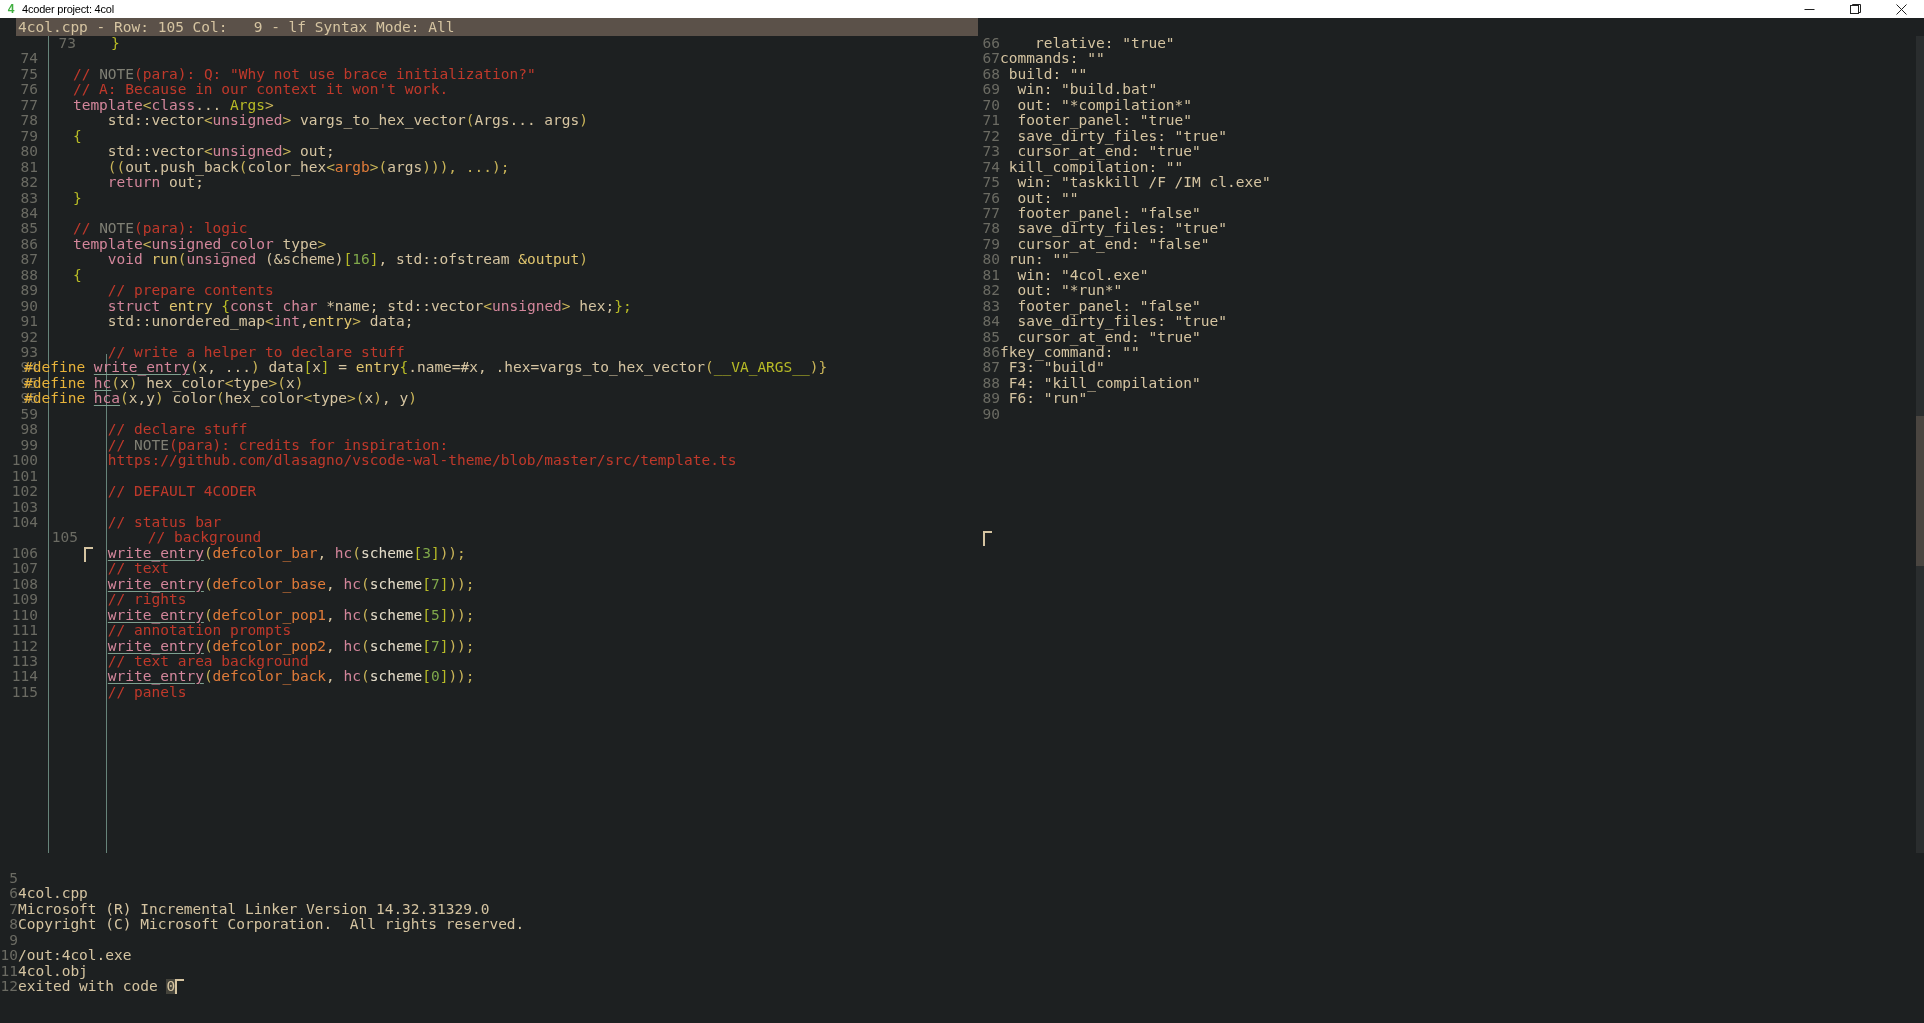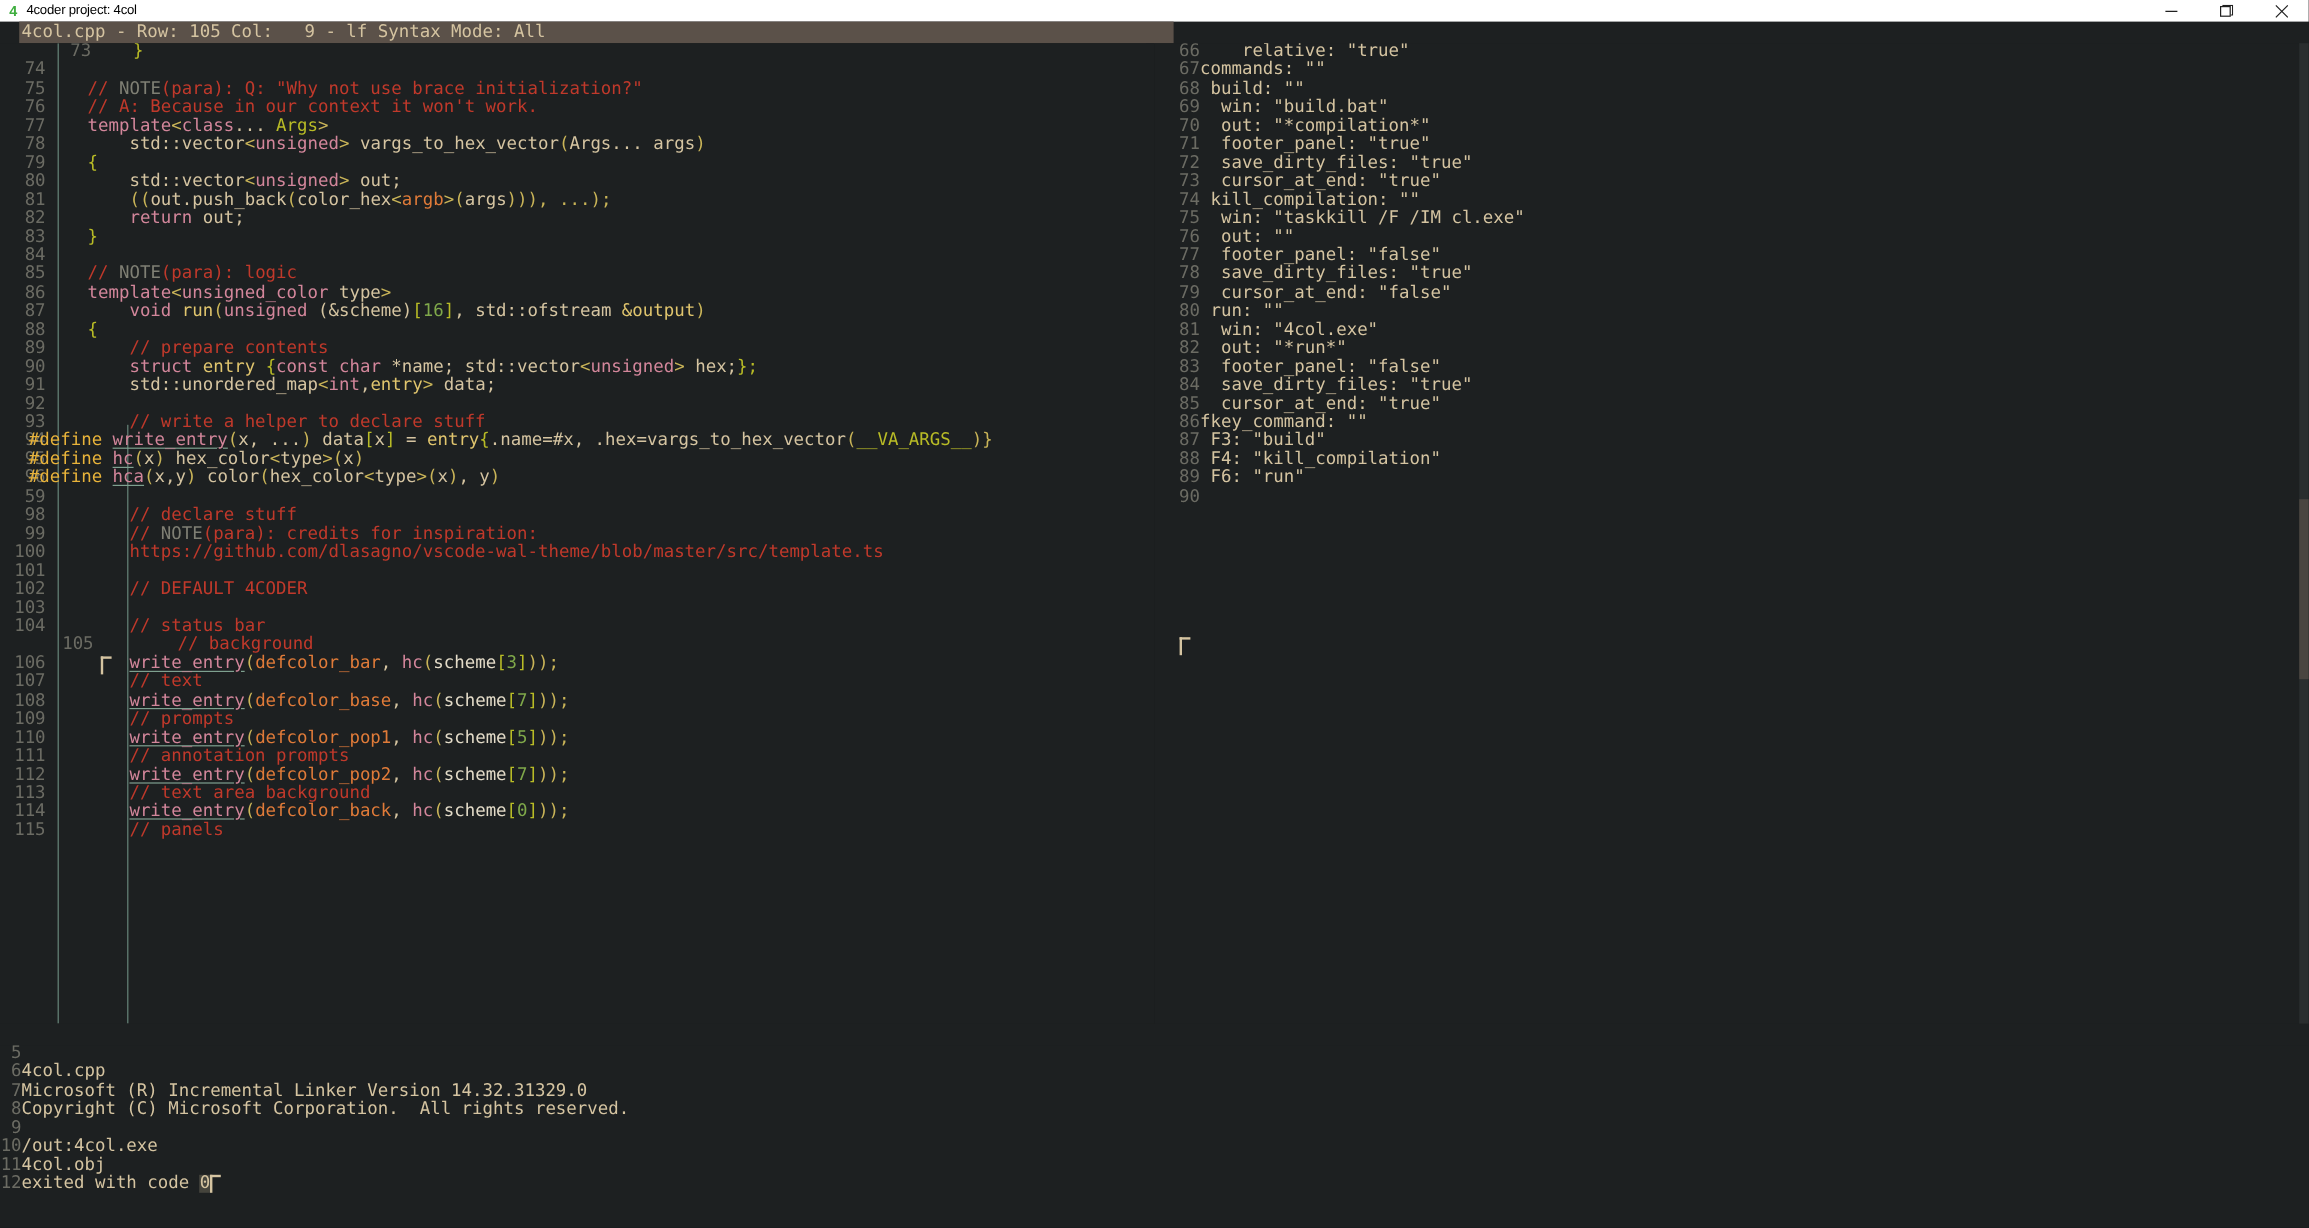--- a/index.html
+++ b/index.html
@@ -156,21 +156,21 @@
         <div class="codeline" style="position: absolute; left: 0px; top: 401.7px; width: 962px;"><span class="ln">99</span><span class="txt"><span class="c-default">        </span><span class="c-comment">// </span><span class="c-note">NOTE</span><span class="c-comment">(para): credits for inspiration:</span></span></div>
         <div class="codeline" style="position: absolute; left: 0px; top: 417.15px; width: 962px;"><span class="ln">100</span><span class="txt"><span class="c-default">        </span><span class="c-url">https://github.com/dlasagno/vscode-wal-theme/blob/master/src/template.ts</span></span></div>
         <div class="codeline" style="position: absolute; left: 0px; top: 432.6px; width: 962px;"><span class="ln">101</span><span class="txt"></span></div>
         <div class="codeline" style="position: absolute; left: 0px; top: 448.05px; width: 962px;"><span class="ln">102</span><span class="txt"><span class="c-default">        </span><span class="c-comment">// DEFAULT 4CODER</span></span></div>
         <div class="codeline" style="position: absolute; left: 0px; top: 463.5px; width: 962px;"><span class="ln">103</span><span class="txt"></span></div>
         <div class="codeline" style="position: absolute; left: 0px; top: 478.95px; width: 962px;"><span class="ln">104</span><span class="txt"><span class="c-default">        </span><span class="c-comment">// status bar</span></span></div>
         <div class="codeline" style="position: absolute; left: 0px; top: 494.4px; width: 962px; padding-left: 40px;"><span class="ln">105</span><span class="txt"><span class="c-default">        </span><span class="c-comment">// background</span></span></div>
         <div class="codeline" style="position: absolute; left: 0px; top: 509.85px; width: 962px;"><span class="ln">106</span><span class="txt"><span class="c-default">        </span><span class="c-macro">write_entry</span><span class="c-punct">(</span><span class="c-orange">defcolor_bar</span><span class="c-default">, </span><span class="c-pink">hc</span><span class="c-punct">(</span><span class="c-white">scheme</span><span class="c-brace">[</span><span class="c-num">3</span><span class="c-brace">]</span><span class="c-punct">));</span></span></div>
         <div class="codeline" style="position: absolute; left: 0px; top: 525.3px; width: 962px;"><span class="ln">107</span><span class="txt"><span class="c-default">        </span><span class="c-comment">// text</span></span></div>
         <div class="codeline" style="position: absolute; left: 0px; top: 540.75px; width: 962px;"><span class="ln">108</span><span class="txt"><span class="c-default">        </span><span class="c-macro">write_entry</span><span class="c-punct">(</span><span class="c-orange">defcolor_base</span><span class="c-default">, </span><span class="c-pink">hc</span><span class="c-punct">(</span><span class="c-white">scheme</span><span class="c-brace">[</span><span class="c-num">7</span><span class="c-brace">]</span><span class="c-punct">));</span></span></div>
-        <div class="codeline" style="position: absolute; left: 0px; top: 556.2px; width: 962px;"><span class="ln">109</span><span class="txt"><span class="c-default">        </span><span class="c-comment">// prompts</span></span></div>
+        <div class="codeline" style="position: absolute; left: 0px; top: 556.2px; width: 962px;"><span class="ln">109</span><span class="txt"><span class="c-default">        </span><span class="c-comment">// rights</span></span></div>
         <div class="codeline" style="position: absolute; left: 0px; top: 571.65px; width: 962px;"><span class="ln">110</span><span class="txt"><span class="c-default">        </span><span class="c-macro">write_entry</span><span class="c-punct">(</span><span class="c-orange">defcolor_pop1</span><span class="c-default">, </span><span class="c-pink">hc</span><span class="c-punct">(</span><span class="c-white">scheme</span><span class="c-brace">[</span><span class="c-num">5</span><span class="c-brace">]</span><span class="c-punct">));</span></span></div>
         <div class="codeline" style="position: absolute; left: 0px; top: 587.1px; width: 962px;"><span class="ln">111</span><span class="txt"><span class="c-default">        </span><span class="c-comment">// annotation prompts</span></span></div>
         <div class="codeline" style="position: absolute; left: 0px; top: 602.55px; width: 962px;"><span class="ln">112</span><span class="txt"><span class="c-default">        </span><span class="c-macro">write_entry</span><span class="c-punct">(</span><span class="c-orange">defcolor_pop2</span><span class="c-default">, </span><span class="c-pink">hc</span><span class="c-punct">(</span><span class="c-white">scheme</span><span class="c-brace">[</span><span class="c-num">7</span><span class="c-brace">]</span><span class="c-punct">));</span></span></div>
         <div class="codeline" style="position: absolute; left: 0px; top: 618px; width: 962px;"><span class="ln">113</span><span class="txt"><span class="c-default">        </span><span class="c-comment">// text area background</span></span></div>
         <div class="codeline" style="position: absolute; left: 0px; top: 633.45px; width: 962px;"><span class="ln">114</span><span class="txt"><span class="c-default">        </span><span class="c-macro">write_entry</span><span class="c-punct">(</span><span class="c-orange">defcolor_back</span><span class="c-default">, </span><span class="c-pink">hc</span><span class="c-punct">(</span><span class="c-white">scheme</span><span class="c-brace">[</span><span class="c-num">0</span><span class="c-brace">]</span><span class="c-punct">));</span></span></div>
         <div class="codeline" style="position: absolute; left: 0px; top: 648.9px; width: 962px;"><span class="ln">115</span><span class="txt"><span class="c-default">        </span><span class="c-comment">// panels</span></span></div>
       </div>
   <div class="cursor-mark" style="left: 84px; top: 510.85px;"></div>
     </div>
 

